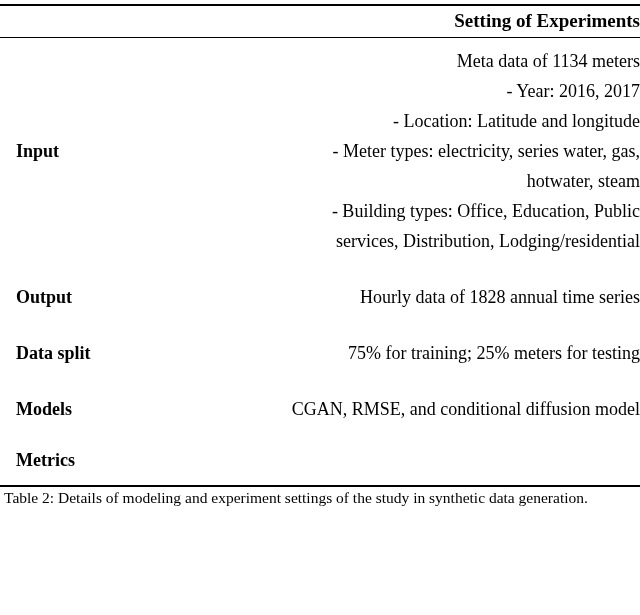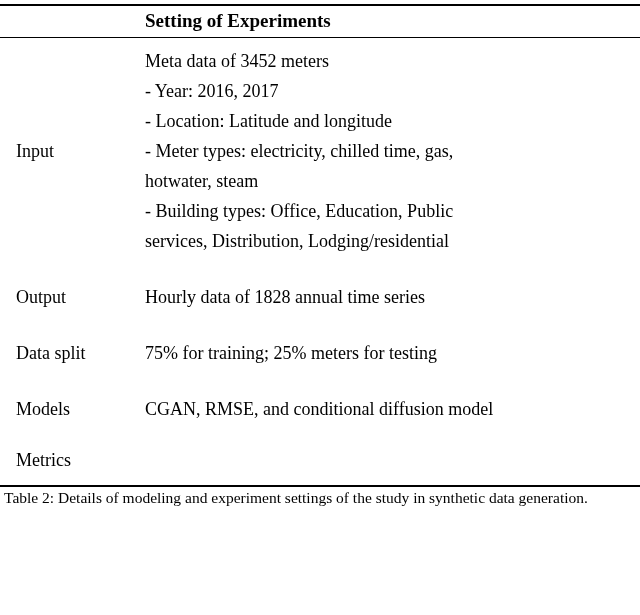--- a/index.html
+++ b/index.html
@@ -11,22 +11,22 @@
     color: #000000;
     font-family: "Liberation Serif", serif;
     font-size: 18px;
     overflow: hidden;
   }
   .paper-table { padding-top: 4px; }
   .rule-top, .rule-bottom { height: 0; border-top: 2px solid #000; }
   .rule-mid { height: 0; border-top: 1px solid #000; }
 
   .hdr-row { display: flex; padding: 4px 0 5px 0; }
-  .label-col { flex: 0 0 145px; width: 145px; padding-left: 16px; display: flex; align-items: center; }
-  .content-col { flex: 1 1 auto; padding-right: 9px; }
+  .label-col { flex: 0 0 145px; width: 145px; padding-left: 16px; display: flex; align-items: center; font-weight: bold; }
+  .content-col { flex: 1 1 auto; padding-right: 0; text-align: right; }
   .hdr-label { font-weight: bold; font-size: 19px; }
 
   .tbody { padding-top: 8px; }
   .trow { display: flex; margin-bottom: 26px; }
   .trow:last-child { margin-bottom: 0; padding-bottom: 14px; }
   .row-label { font-size: 18px; }
   .content-line { line-height: 30px; white-space: nowrap; }
   .math-symbol { font-style: italic; }
   sup { font-size: 0.68em; line-height: 0; }
 
@@ -53,24 +53,24 @@
 
   <div class="rule-mid"></div>
 
   <div class="tbody">
 
     <div class="trow">
       <div class="label-col">
         <span class="row-label">Input</span>
       </div>
       <div class="content-col">
-        <div class="content-line">Meta data of 3452 meters</div>
+        <div class="content-line">Meta data of 1134 meters</div>
         <div class="content-line">- Year: 2016, 2017</div>
         <div class="content-line">- Location: Latitude and longitude</div>
-        <div class="content-line">- Meter types: electricity, chilled time, gas,</div>
+        <div class="content-line">- Meter types: electricity, series water, gas,</div>
         <div class="content-line">hotwater, steam</div>
         <div class="content-line">- Building types: Office, Education, Public</div>
         <div class="content-line">services, Distribution, Lodging/residential</div>
       </div>
     </div>
 
     <div class="trow">
       <div class="label-col">
         <span class="row-label">Output</span>
       </div>

